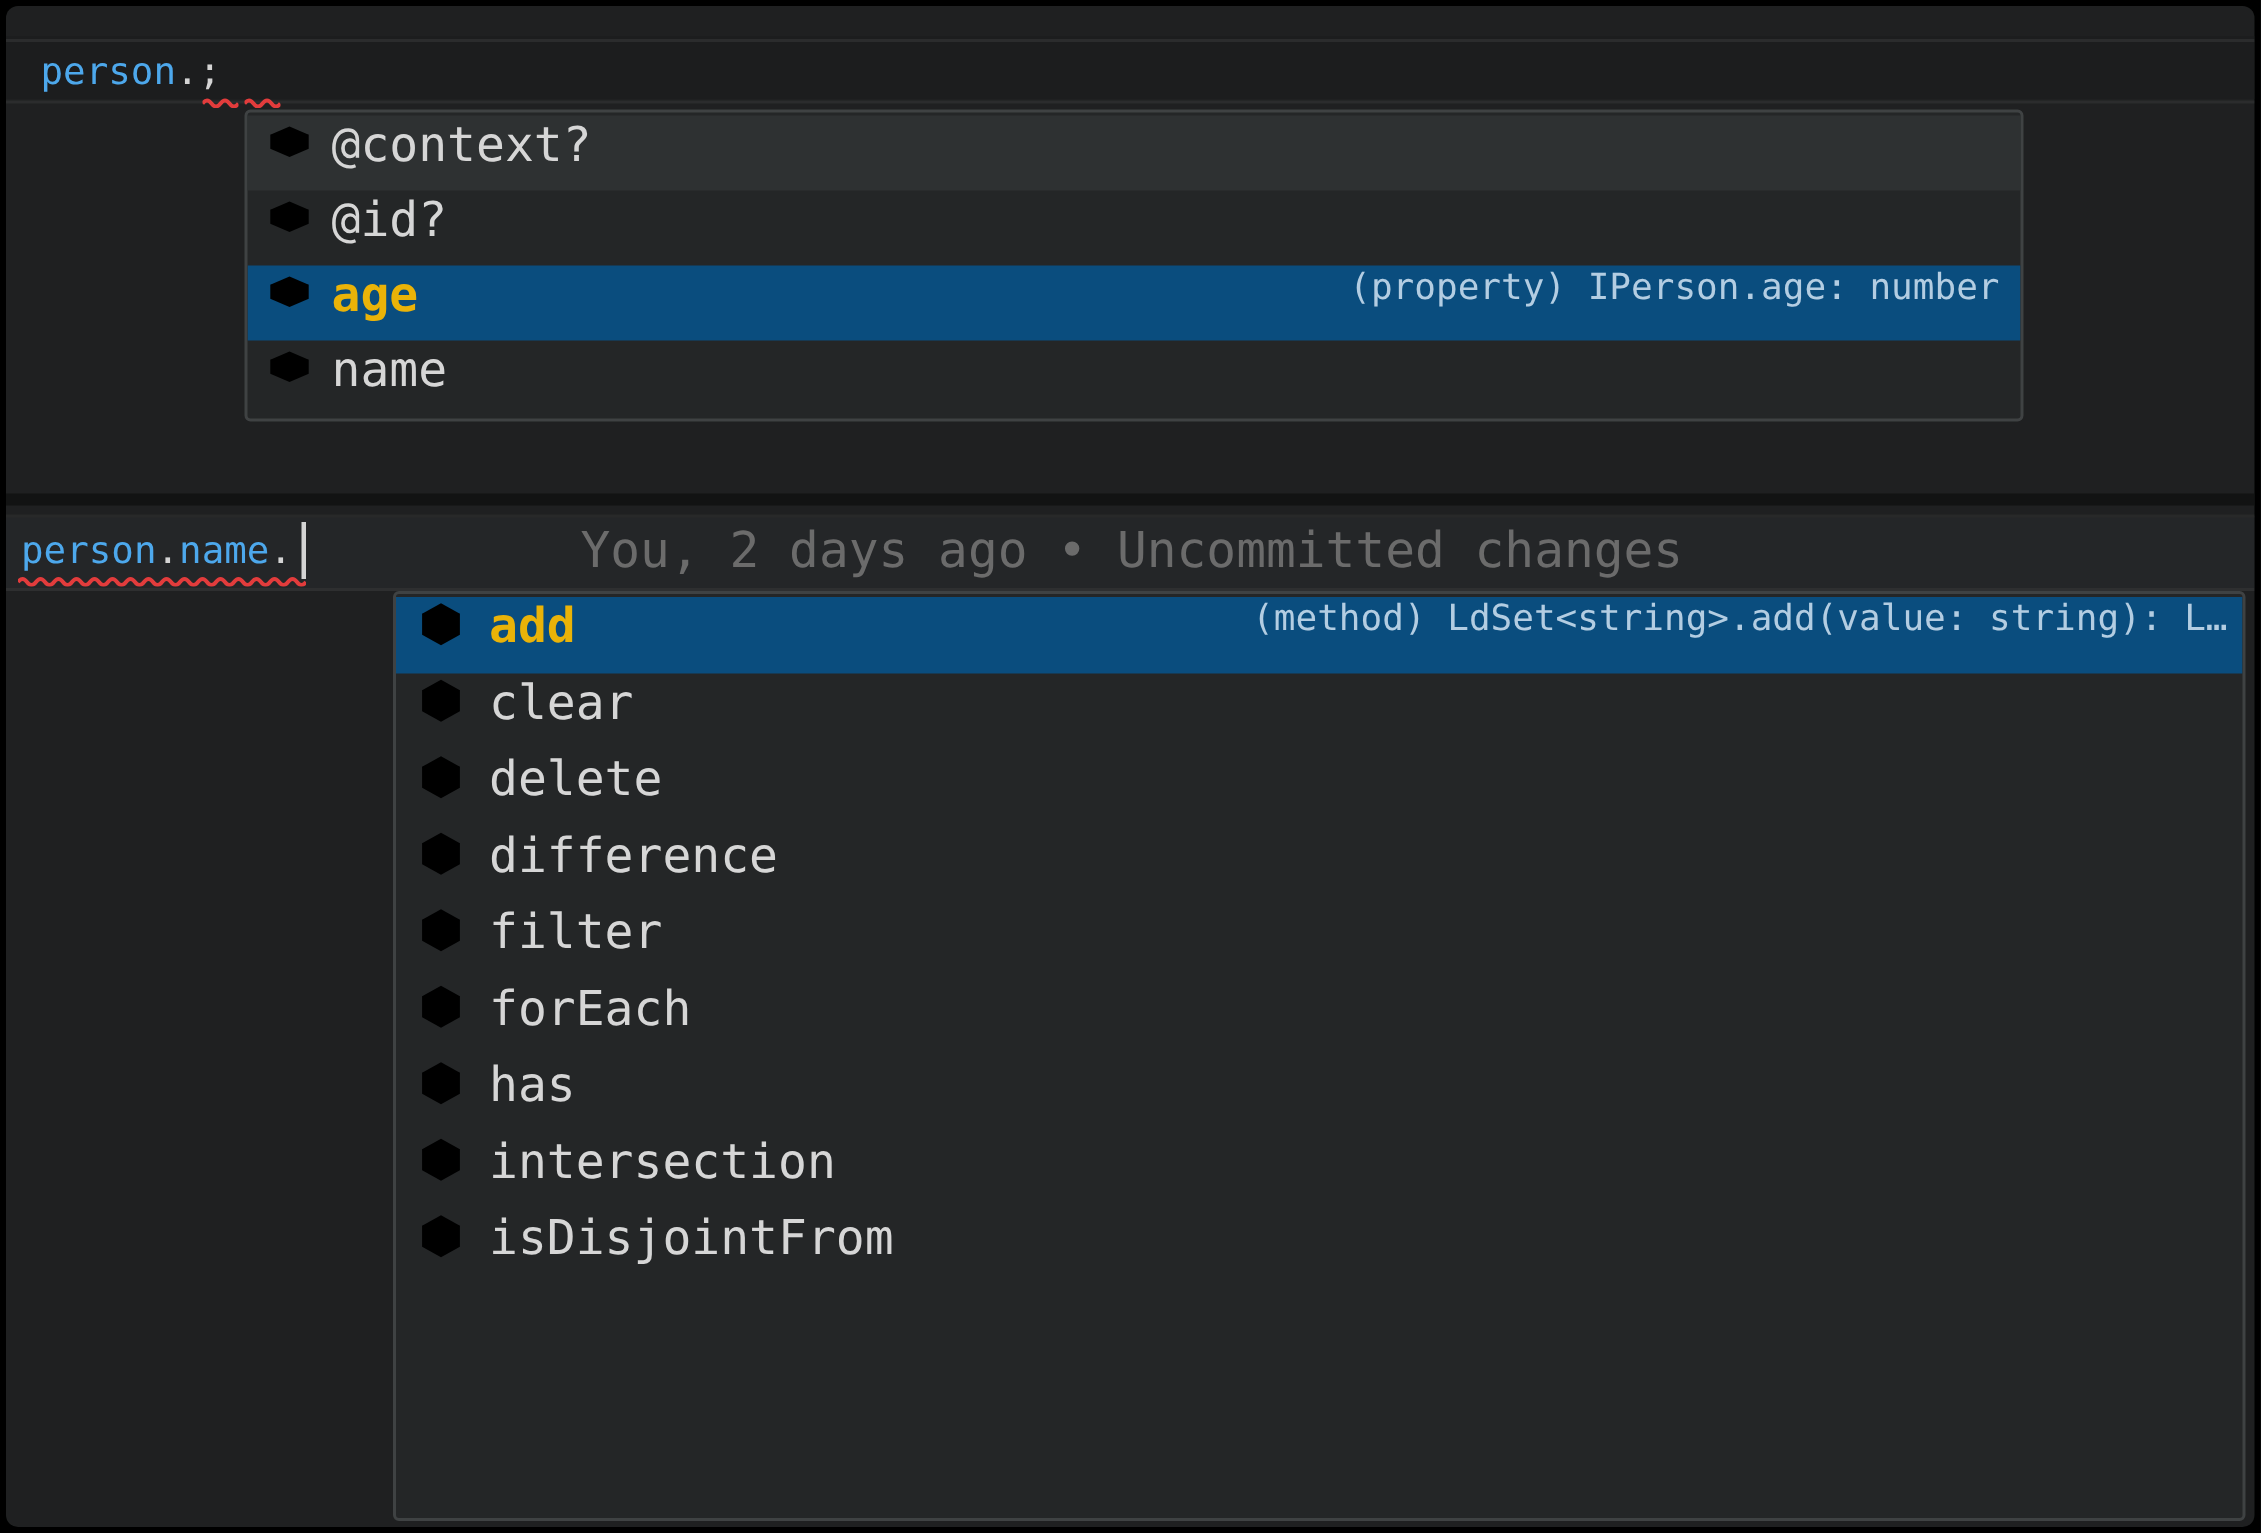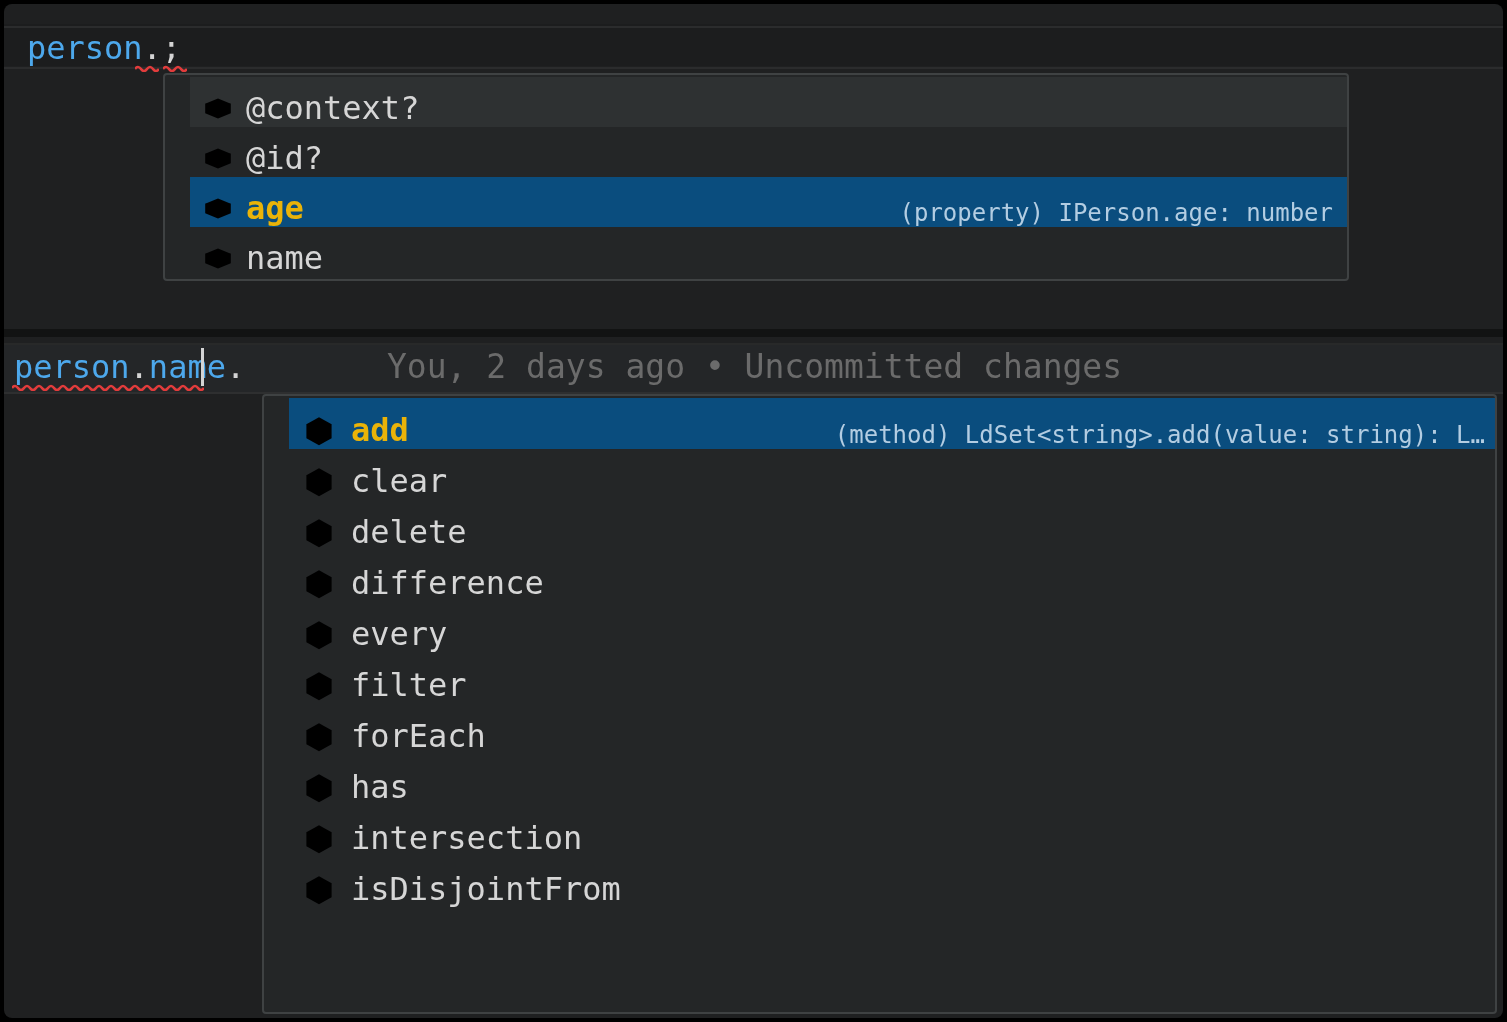--- a/index.html
+++ b/index.html
@@ -18,33 +18,33 @@
   html,body{margin:0;padding:0;background:#000;}
   body{width:1507px;height:1022px;position:relative;overflow:hidden;
        font-family:"DejaVu Sans Mono","Liberation Mono",monospace;}
   .window{position:absolute;left:4px;top:4px;right:4px;bottom:4px;
           background:#1f2021;border-radius:8px;overflow:hidden;}
   .hline{position:absolute;left:0;right:0;height:2px;background:#2b2c2d;}
   .line-band-1{position:absolute;left:0;right:0;top:20px;height:42px;background:#1c1d1e;}
   .line-band-2{position:absolute;left:0;right:0;top:340px;height:48px;background:#242628;}
   .seam{position:absolute;left:0;right:0;top:325px;height:8px;background:#121313;}
 
-  .code-line{position:absolute;height:40px;line-height:40px;font-size:32px;white-space:pre;}
+  .code-line{position:absolute;height:40px;line-height:40px;font-size:25px;white-space:pre;}
   .tok-ident{color:var(--identifier-color);}
   .tok-punct{color:var(--punctuation-color);}
   .blame{color:var(--blame-color);font-size:33px;}
   .cursor{position:absolute;width:3px;height:38px;background:#d4d4d4;}
 
   .squiggle{position:absolute;height:8px;display:block;}
   .squiggle path{fill:none;stroke:var(--squiggle-color);stroke-width:2.6;}
 
   .suggest{position:absolute;background:var(--widget-background);
            border:2px solid var(--widget-border);border-radius:4px;
            box-sizing:border-box;padding:2px 0 4px 0;overflow:hidden;}
-  .row{display:flex;align-items:flex-end;box-sizing:border-box;margin-left:25px;}
+  .row{display:flex;align-items:flex-start;box-sizing:border-box;}
   .suggest-1 .row{height:50px;padding:0 14px 0 10px;}
   .suggest-2 .row{height:51px;padding:0 10px 0 12px;}
   .row.alt{background:#2e3132;}
   .row.selected{background:var(--selection-background);}
   .row .icon{width:36px;height:36px;flex:0 0 36px;display:flex;align-items:center;justify-content:center;}
   .suggest-1 .icon{margin-right:10px;}
   .suggest-2 .icon{margin-right:14px;}
   .icon svg{width:36px;height:36px;}
   .row .label{font-size:32px;color:var(--label-color);}
   .row.selected .label{color:#eab308;font-weight:bold;}
@@ -162,28 +162,20 @@
           </svg>
         </span>
       <span class="label">difference</span>
     </div>
     <div class="row">
       <span class="icon">
           <svg viewBox="0 0 18 17" class="icon-method">
             <use href="#cube-method"></use>
           </svg>
         </span>
-      <span class="label">every</span>
-    </div>
-    <div class="row">
-      <span class="icon">
-          <svg viewBox="0 0 18 17" class="icon-method">
-            <use href="#cube-method"></use>
-          </svg>
-        </span>
       <span class="label">filter</span>
     </div>
     <div class="row">
       <span class="icon">
           <svg viewBox="0 0 18 17" class="icon-method">
             <use href="#cube-method"></use>
           </svg>
         </span>
       <span class="label">forEach</span>
     </div>

